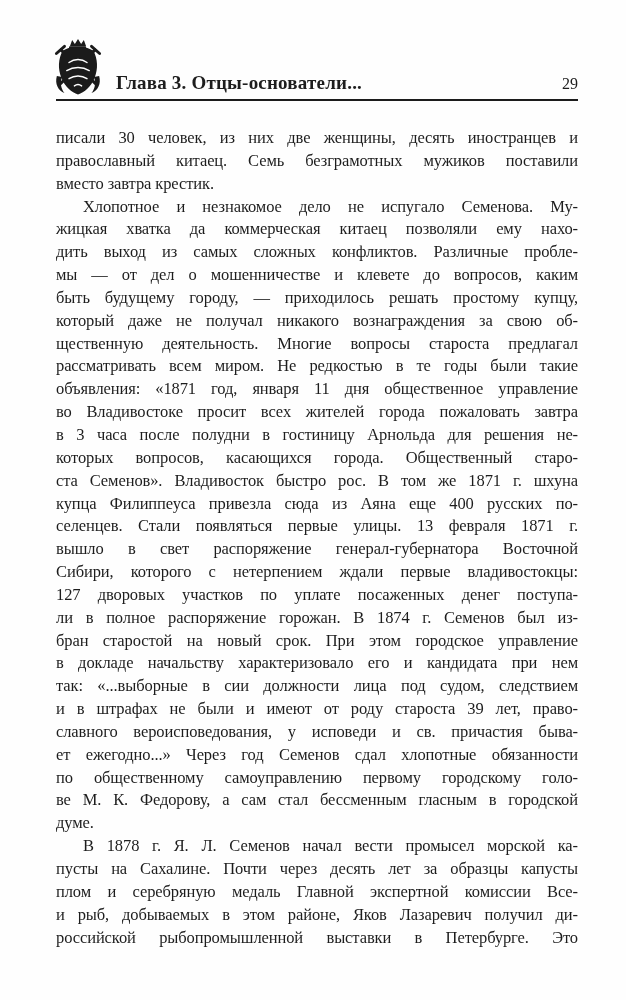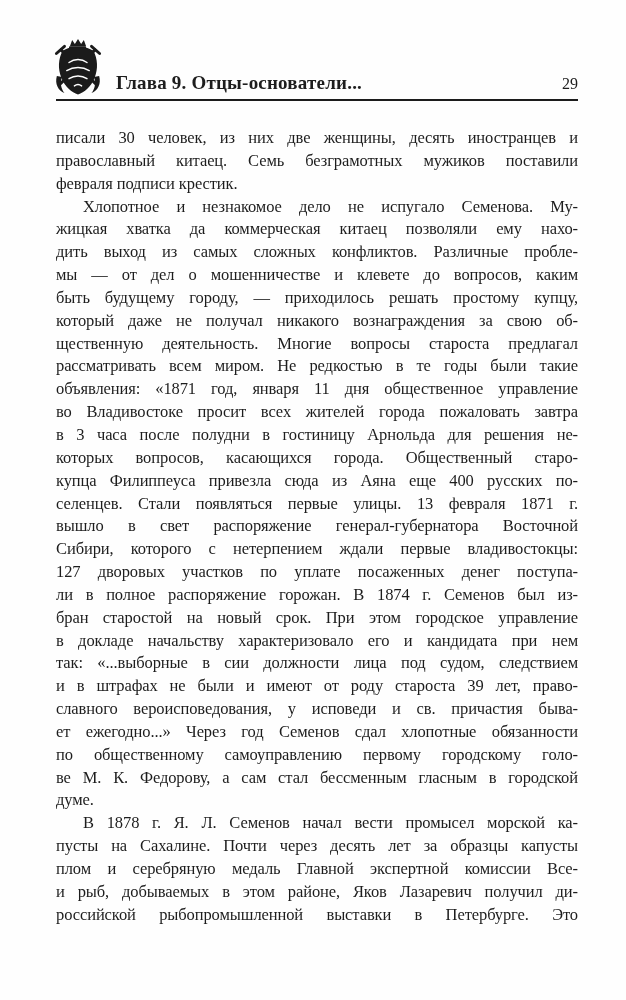--- a/index.html
+++ b/index.html
@@ -96,41 +96,42 @@
           <path fill="#1b1b1b" d="M53.5 42 C56 51 52 58 45 61 C49.5 55 50 48 47.5 43 Z"></path>
           <g stroke="#fefefe" stroke-width="1.6" fill="none" stroke-linecap="round">
             <path d="M20 27 C26 22.5 34 22.5 40 27"></path>
             <path d="M17.5 36 C25 31.5 35 31.5 42.5 36"></path>
             <path d="M20 45 C26 41 34 41 40 45"></path>
             <path d="M26 53 C28.5 51 31.5 51 34 53"></path>
           </g>
         </svg>
       </span>
       <div class="header-row">
-        <span class="chapter-title">Глава 9. Отцы-основатели...</span>
+        <span class="chapter-title">Глава 3. Отцы-основатели...</span>
         <span class="page-number">29</span>
       </div>
     </header>
 
     <main class="body-text">
         <div class="line">писали 30 человек, из них две женщины, десять иностранцев и</div>
         <div class="line">православный китаец. Семь безграмотных мужиков поставили</div>
-        <div class="line para-end">февраля подписи крестик.</div>
+        <div class="line para-end">вместо завтра крестик.</div>
         <div class="line indent">Хлопотное и незнакомое дело не испугало Семенова. Му-</div>
         <div class="line">жицкая хватка да коммерческая китаец позволяли ему нахо-</div>
         <div class="line">дить выход из самых сложных конфликтов. Различные пробле-</div>
         <div class="line">мы — от дел о мошенничестве и клевете до вопросов, каким</div>
         <div class="line">быть будущему городу, — приходилось решать простому купцу,</div>
         <div class="line">который даже не получал никакого вознаграждения за свою об-</div>
         <div class="line">щественную деятельность. Многие вопросы староста предлагал</div>
         <div class="line">рассматривать всем миром. Не редкостью в те годы были такие</div>
         <div class="line">объявления: «1871 год, января 11 дня общественное управление</div>
         <div class="line">во Владивостоке просит всех жителей города пожаловать завтра</div>
         <div class="line">в 3 часа после полудни в гостиницу Арнольда для решения не-</div>
         <div class="line">которых вопросов, касающихся города. Общественный старо-</div>
+        <div class="line">ста Семенов». Владивосток быстро рос. В том же 1871 г. шхуна</div>
         <div class="line">купца Филиппеуса привезла сюда из Аяна еще 400 русских по-</div>
         <div class="line">селенцев. Стали появляться первые улицы. 13 февраля 1871 г.</div>
         <div class="line">вышло в свет распоряжение генерал-губернатора Восточной</div>
         <div class="line">Сибири, которого с нетерпением ждали первые владивостокцы:</div>
         <div class="line">127 дворовых участков по уплате посаженных денег поступа-</div>
         <div class="line">ли в полное распоряжение горожан. В 1874 г. Семенов был из-</div>
         <div class="line">бран старостой на новый срок. При этом городское управление</div>
         <div class="line">в докладе начальству характеризовало его и кандидата при нем</div>
         <div class="line">так: «...выборные в сии должности лица под судом, следствием</div>
         <div class="line">и в штрафах не были и имеют от роду староста 39 лет, право-</div>

